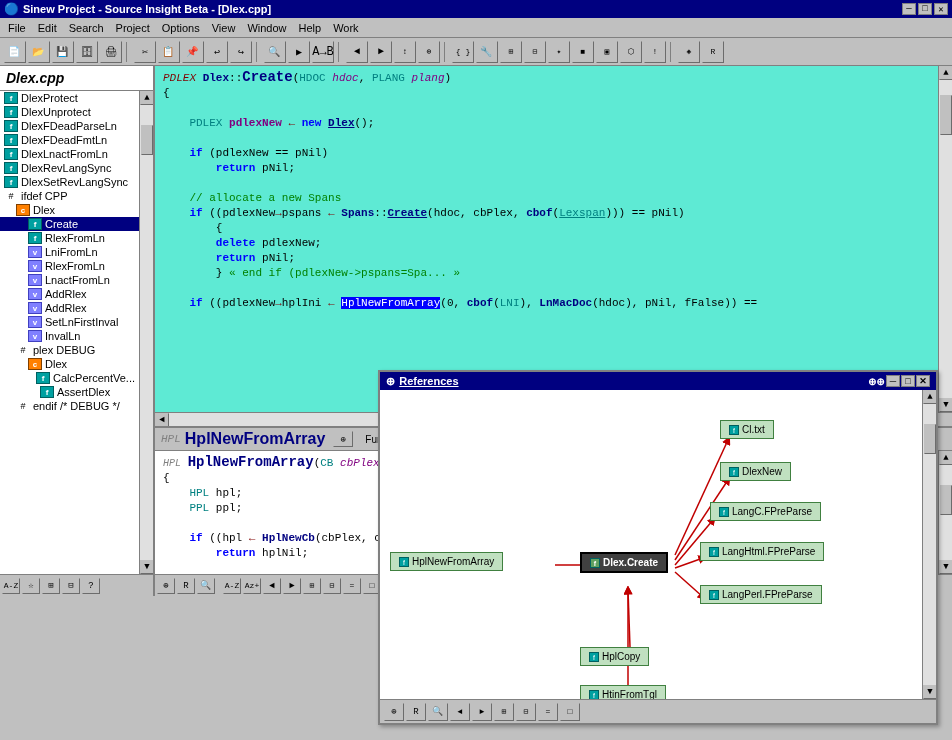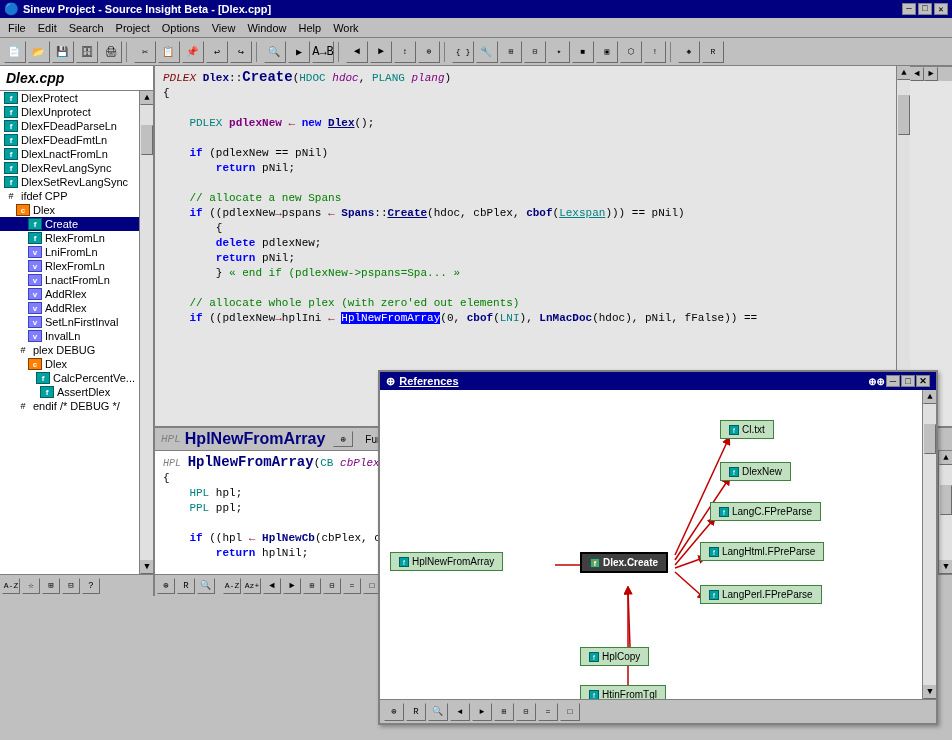--- a/index.html
+++ b/index.html
@@ -132,25 +132,25 @@
       width: 18px; height: 16px;
       background: #c0c0c0;
       border: 1px outset #c0c0c0;
       display: flex; align-items: center; justify-content: center;
       font-size: 9px; cursor: pointer;
     }
 
     
     #code-area {
       flex: 1;
-      background: #e5e5e5;
+      background: #5eead4;
       overflow: hidden;
       position: relative;
       display: flex;
-      flex-direction: row;
+      flex-direction: column;
     }
     #code-content {
       flex: 1;
       overflow: hidden;
       padding: 4px 8px;
       font-family: 'Courier New', monospace;
       font-size: 11px;
       line-height: 15px;
     }
     #code-main {
@@ -577,23 +577,20 @@
             &nbsp;&nbsp;&nbsp;&nbsp;&nbsp;&nbsp;&nbsp;&nbsp;<span class="kw">delete</span> <span>pdlexNew;</span>
           </div>
           <div>
             &nbsp;&nbsp;&nbsp;&nbsp;&nbsp;&nbsp;&nbsp;&nbsp;<span class="kw">return</span> <span>pNil;</span>
           </div>
           <div>
             &nbsp;&nbsp;&nbsp;&nbsp;&nbsp;&nbsp;&nbsp;&nbsp;} <span class="comment">« end if (pdlexNew-&gt;pspans=Spa... »</span>
           </div>
           <div>&nbsp;</div>
           <div>
-            &nbsp;&nbsp;&nbsp;&nbsp;<span class="comment">// allocate whole plex (with zero'ed out elements)</span>
-          </div>
-          <div>
             &nbsp;&nbsp;&nbsp;&nbsp;<span class="kw">if</span> <span>((pdlexNew</span><span class="arrow">→</span><span>hplIni</span> <span class="arrow">←</span> <span class="highlight">HplNewFromArray</span><span>(0, </span><span class="fn">cbof</span><span>(</span><span class="type">LNI</span><span>), </span><span class="fn">LnMacDoc</span><span>(hdoc), pNil, fFalse)) ==</span>
           </div>
         </div>
         <div class="v-scrollbar">
           <div class="scroll-btn">▲</div>
           <div class="scroll-track">
             <div class="scroll-thumb" style="top:15px; height:40px;"></div>
           </div>
           <div class="scroll-btn">▼</div>
         </div>

